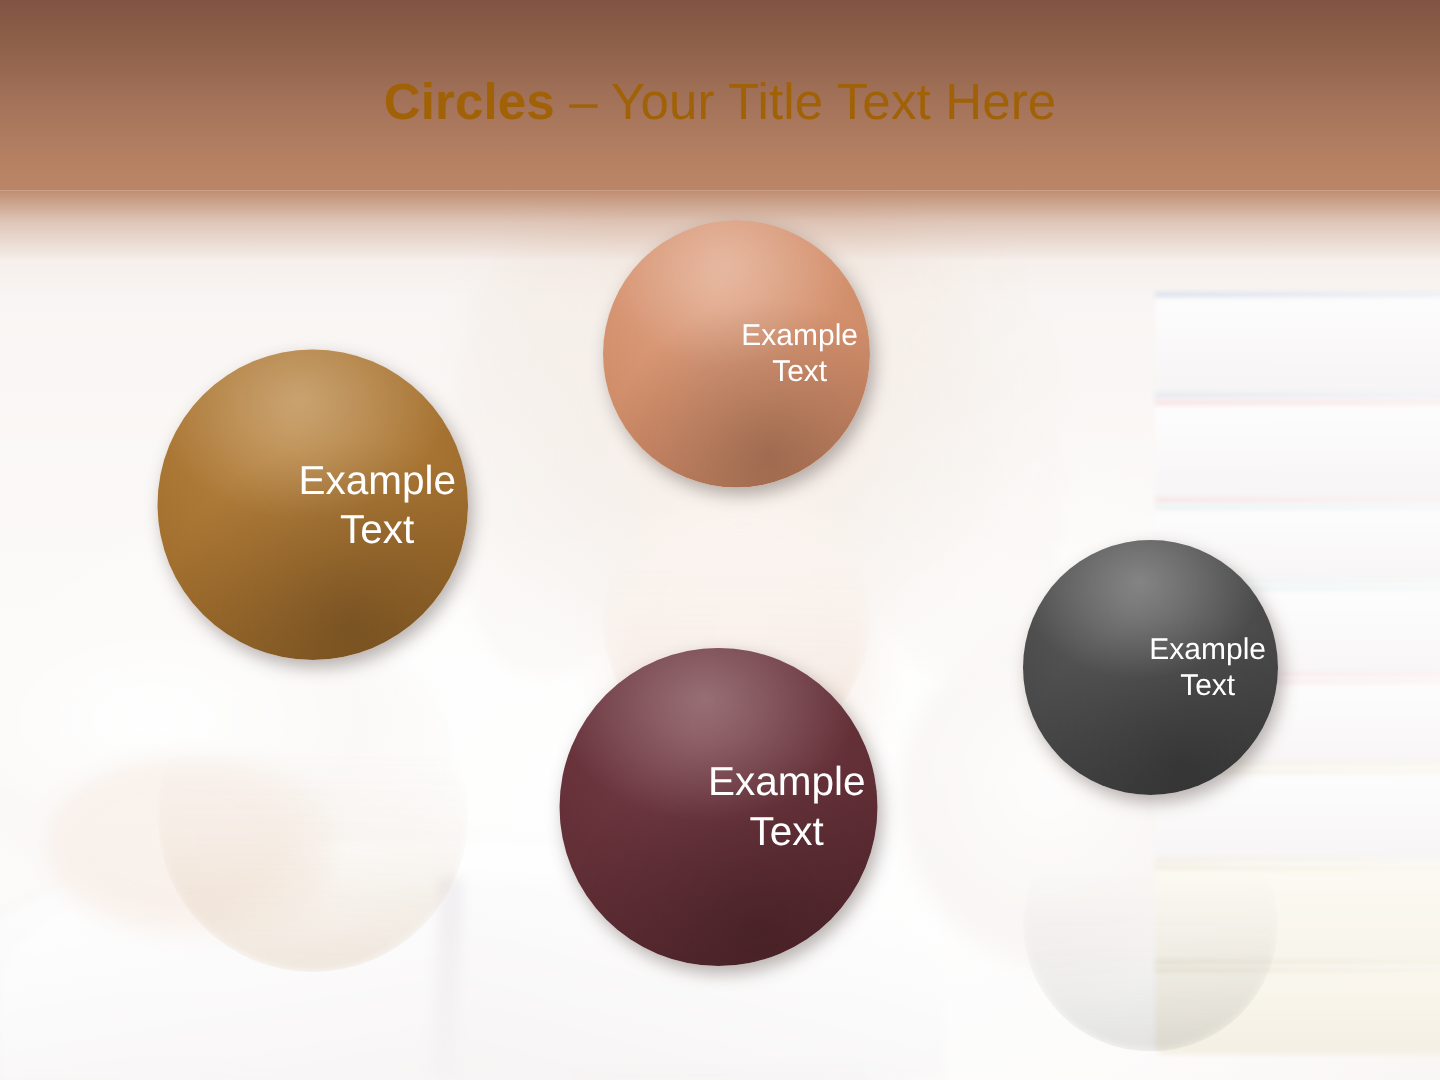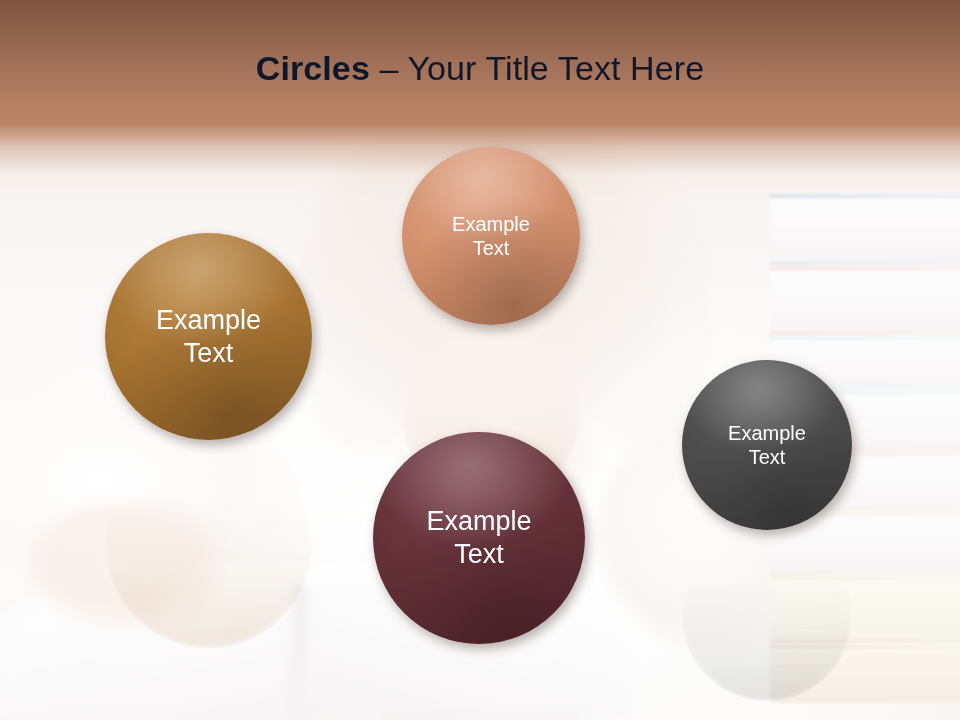--- a/index.html
+++ b/index.html
@@ -196,37 +196,37 @@
     height: 46px;
     background: linear-gradient(180deg, rgba(187,134,103,0.92) 0%, rgba(205,166,146,0.55) 45%, rgba(235,221,213,0.12) 100%);
     pointer-events: none;
   }
   .title {
     position: absolute;
     left: 0;
     top: 48px;
     width: 960px;
     text-align: center;
-    color: #0f172a;
+    color: #a16207;
     font-size: 34px;
     line-height: 40px;
     letter-spacing: .1px;
     white-space: nowrap;
   }
   .title .strong { font-weight: bold; }
   .title .rest { font-weight: normal; }
 
   
   .bubble {
     position: absolute;
     border-radius: 50%;
     color: #ffffff;
     display: flex;
     align-items: center;
-    justify-content: center;
+    justify-content: flex-end;
     text-align: center;
     box-shadow: 3px 5px 11px rgba(70,55,50,0.38);
     overflow: hidden;
   }
   .bubble .lbl {
     position: relative;
     z-index: 2;
     line-height: 1.22;
     padding: 0 8px;
   }

